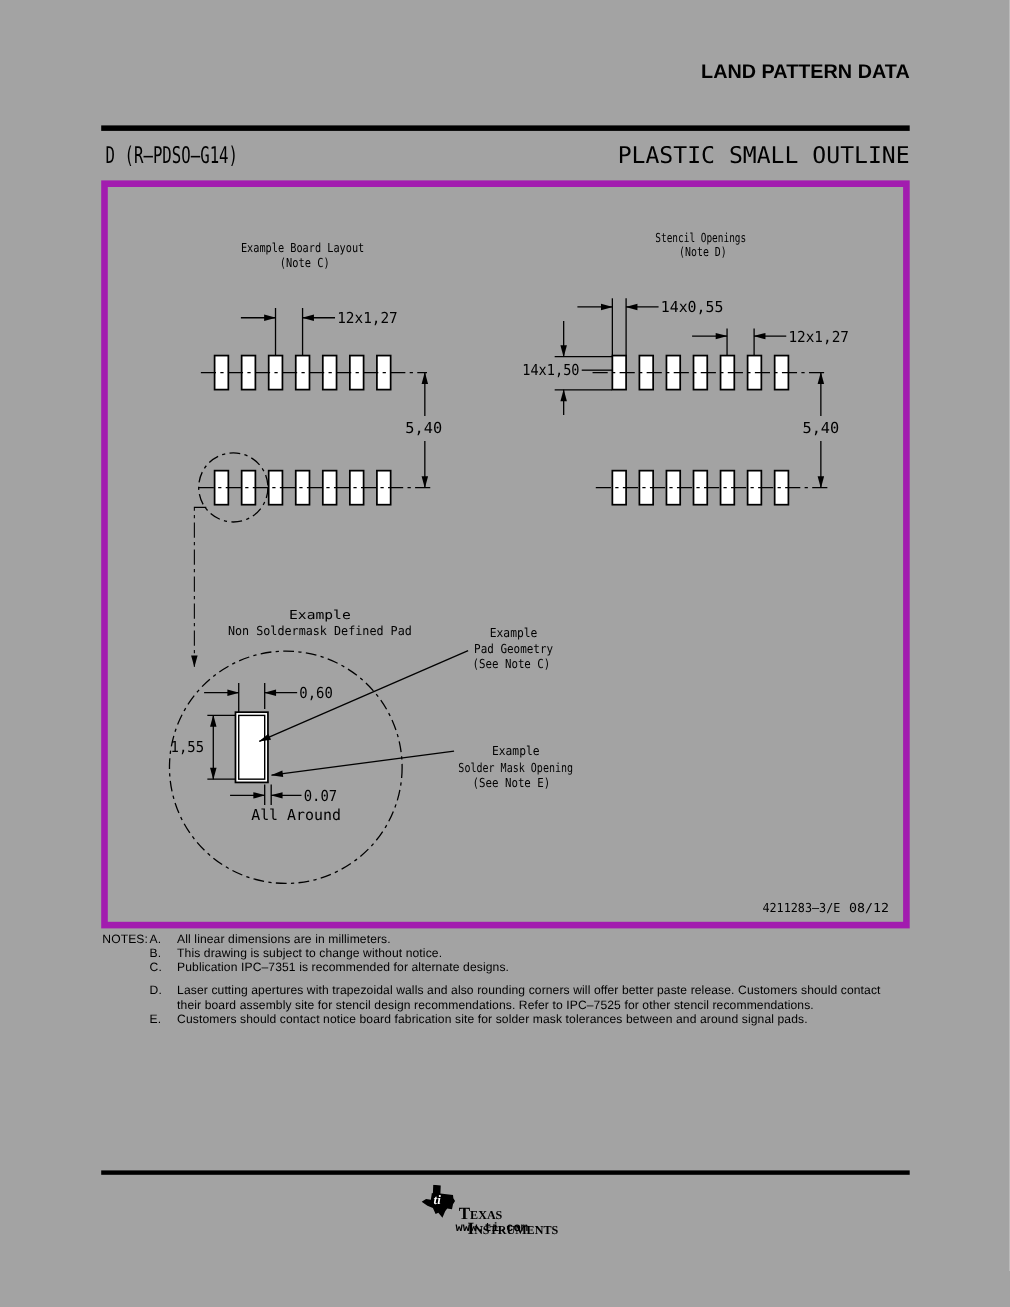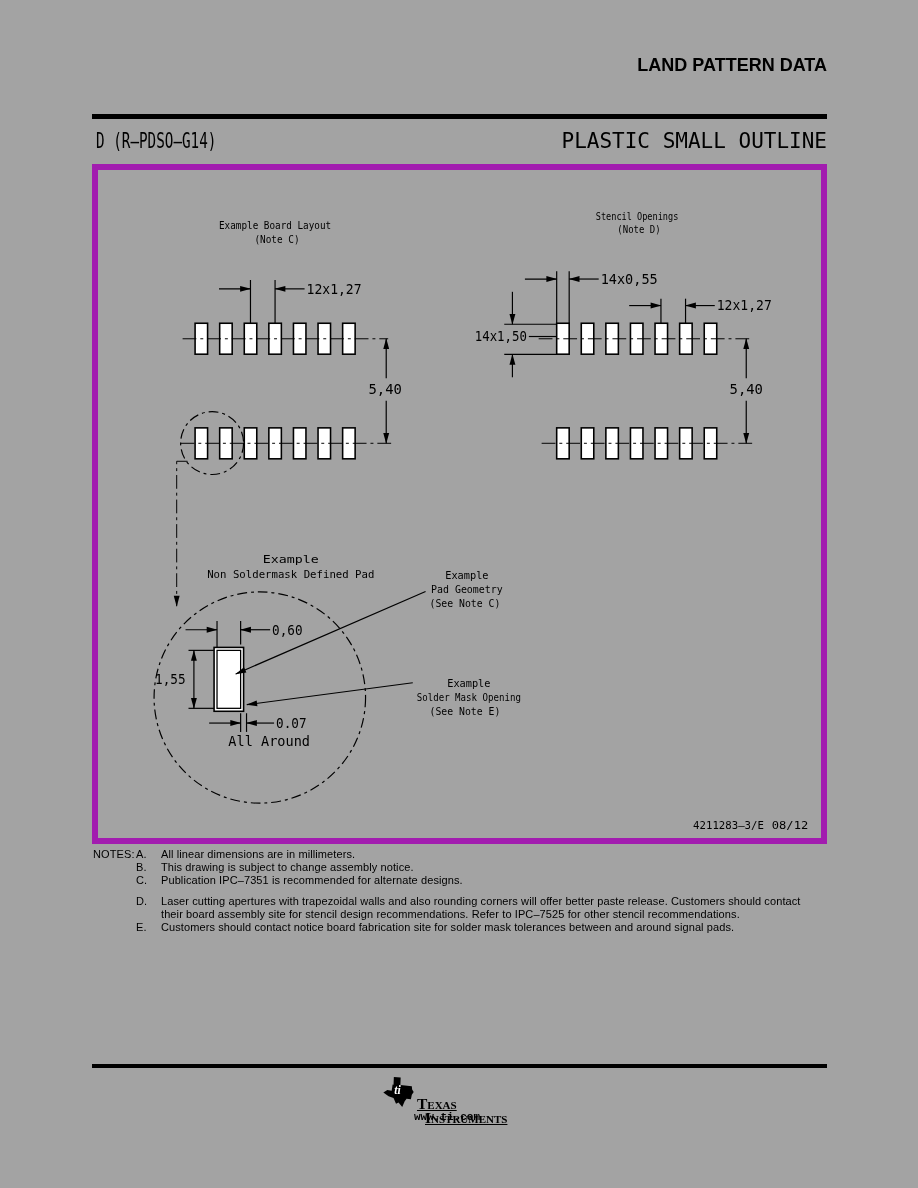--- a/index.html
+++ b/index.html
@@ -34,21 +34,21 @@
 
   .notes{position:absolute;top:848px;left:0;width:918px;
       font-family:Liberation Sans, sans-serif;font-size:11px;letter-spacing:.1px;}
   .notes-label{position:absolute;left:93px;top:0;line-height:13px;}
   .notes-rows{margin-left:136px;width:690px;}
   .note-row{display:flex;line-height:13px;}
   .note-row:nth-child(4){margin-top:8px;}
   .note-letter{width:25px;flex:none;}
   .note-text{flex:1;max-width:658px;}
 
-  .footer-logo{position:absolute;top:1077px;left:383px;display:flex;align-items:flex-start;text-decoration:underline;}
+  .footer-logo{position:absolute;top:1077px;left:383px;display:flex;align-items:flex-start;}
   .texas-glyph{width:31px;height:31px;flex:none;}
   .brand{margin-left:3px;font-family:"Liberation Serif",serif;font-weight:bold;
       font-variant:small-caps;font-size:15.5px;line-height:13.5px;padding-top:4px;margin-top:16px;}
   .brand-line2{padding-left:8px;}
   .footer-url{position:absolute;top:1111px;left:383px;width:128px;text-align:center;
       font-family:Liberation Mono, monospace;font-weight:bold;font-size:11px;}
 </style>
 </head>
 <body>
 
@@ -221,21 +221,21 @@
 
   <div class="notes">
     <div class="notes-label">NOTES:</div>
     <div class="notes-rows">
       <div class="note-row">
         <span class="note-letter">A.</span>
         <span class="note-text">All linear dimensions are in millimeters.</span>
       </div>
       <div class="note-row">
         <span class="note-letter">B.</span>
-        <span class="note-text">This drawing is subject to change assembly notice.</span>
+        <span class="note-text">This drawing is subject to change without notice.</span>
       </div>
       <div class="note-row">
         <span class="note-letter">C.</span>
         <span class="note-text">Publication IPC–7351 is recommended for alternate designs.</span>
       </div>
       <div class="note-row">
         <span class="note-letter">D.</span>
         <span class="note-text">Laser cutting apertures with trapezoidal walls and also rounding corners will offer better paste release.  Customers should contact their board assembly site for stencil design recommendations. Refer to IPC–7525 for other stencil recommendations.</span>
       </div>
       <div class="note-row">

